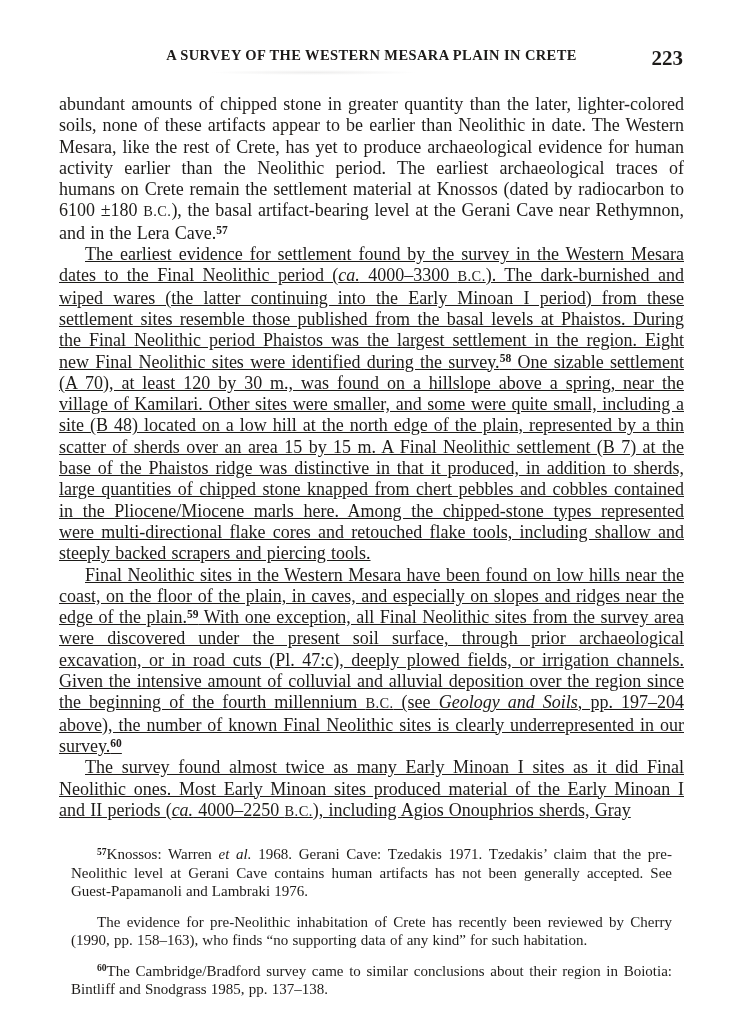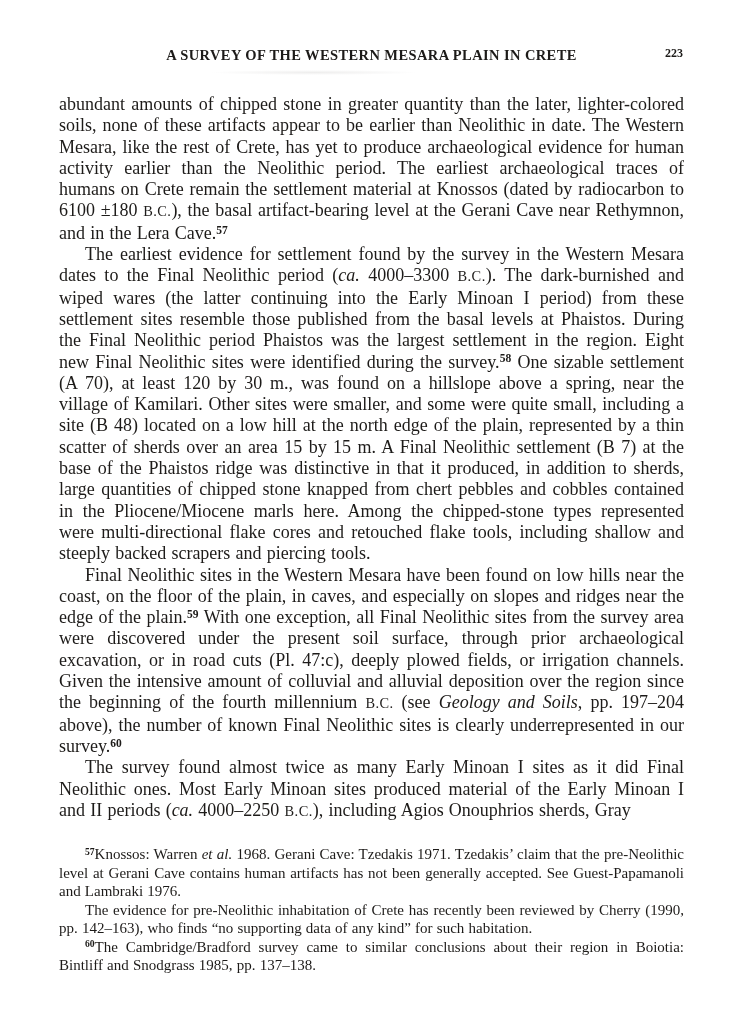--- a/index.html
+++ b/index.html
@@ -30,49 +30,49 @@
     margin: 0;
     font-size: 14.5px;
     font-weight: 600;
     letter-spacing: 0.4px;
     white-space: nowrap;
   }
   .page-num {
     position: absolute;
     right: 1px;
     top: 0;
-    font-size: 12px;
+    font-size: 21px;
     font-weight: 600;
     font-family: Liberation Serif, serif;
   }
   .scan-smudge {
     position: absolute;
     left: 150px;
     top: 24px;
     width: 210px;
     height: 5px;
     background: radial-gradient(ellipse at center, rgba(90,85,80,0.10), rgba(90,85,80,0) 70%);
   }
   .body-text {
     margin-top: 28px;
     font-size: 18px;
     line-height: 21.3px;
     text-align: justify;
     word-spacing: 0.04em;
   }
   .para { margin: 0; }
-  .para.indent { text-indent: 26px; }
+  .para.indent { text-indent: 26px; text-decoration: underline; }
   .footnotes {
     margin-top: 23px;
     font-size: 15px;
     line-height: 18.5px;
     text-align: justify;
     word-spacing: 0.03em;
   }
-  .fn { margin: 0; text-indent: 26px; }
+  .fn { margin: 12px; text-indent: 26px; }
   em { font-style: italic; }
   .sc { font-size: 0.8em; letter-spacing: 0.03em; }
   sup.fnref {
     font-size: 0.64em;
     font-weight: 600;
     line-height: 0;
     position: relative;
     top: -0.45em;
     vertical-align: baseline;
   }
@@ -88,17 +88,17 @@
       <div class="scan-smudge"></div>
     </header>
     <main class="body-text">
         <p class="para"><span>abundant amounts of chipped stone in greater quantity than the later, lighter-colored soils, none of these artifacts appear to be earlier than Neolithic in date. The Western Mesara, like the rest of Crete, has yet to produce archaeological evidence for human activity earlier than the Neolithic period. The earliest archaeological traces of humans on Crete remain the settlement material at Knossos (dated by radiocarbon to 6100 ±180 </span><span class="sc">B.C.</span><span>), the basal artifact-bearing level at the Gerani Cave near Rethymnon, and in the Lera Cave.</span><sup class="fnref">57</sup></p>
         <p class="para indent"><span>The earliest evidence for settlement found by the survey in the Western Mesara dates to the Final Neolithic period (</span><em>ca.</em><span> 4000–3300 </span><span class="sc">B.C.</span><span>). The dark-burnished and wiped wares (the latter continuing into the Early Minoan I period) from these settlement sites resemble those published from the basal levels at Phaistos. During the Final Neolithic period Phaistos was the largest settlement in the region. Eight new Final Neolithic sites were identified during the survey.</span><sup class="fnref">58</sup><span> One sizable settlement (A 70), at least 120 by 30 m., was found on a hillslope above a spring, near the village of Kamilari. Other sites were smaller, and some were quite small, including a site (B 48) located on a low hill at the north edge of the plain, represented by a thin scatter of sherds over an area 15 by 15 m. A Final Neolithic settlement (B 7) at the base of the Phaistos ridge was distinctive in that it produced, in addition to sherds, large quantities of chipped stone knapped from chert pebbles and cobbles contained in the Pliocene/Miocene marls here. Among the chipped-stone types represented were multi-directional flake cores and retouched flake tools, including shallow and steeply backed scrapers and piercing tools.</span></p>
         <p class="para indent"><span>Final Neolithic sites in the Western Mesara have been found on low hills near the coast, on the floor of the plain, in caves, and especially on slopes and ridges near the edge of the plain.</span><sup class="fnref">59</sup><span> With one exception, all Final Neolithic sites from the survey area were discovered under the present soil surface, through prior archaeological excavation, or in road cuts (Pl. 47:c), deeply plowed fields, or irrigation channels. Given the intensive amount of colluvial and alluvial deposition over the region since the beginning of the fourth millennium </span><span class="sc">B.C.</span><span> (see </span><em>Geology and Soils</em><span>, pp. 197–204 above), the number of known Final Neolithic sites is clearly underrepresented in our survey.</span><sup class="fnref">60</sup></p>
         <p class="para indent"><span>The survey found almost twice as many Early Minoan I sites as it did Final Neolithic ones. Most Early Minoan sites produced material of the Early Minoan I and II periods (</span><em>ca.</em><span> 4000–2250 </span><span class="sc">B.C.</span><span>), including Agios Onouphrios sherds, Gray</span></p>
       </main>
     <section class="footnotes">
         <p class="fn"><sup class="fnref">57</sup><span>Knossos: Warren </span><em>et al.</em><span> 1968. Gerani Cave: Tzedakis 1971. Tzedakis’ claim that the pre-Neolithic level at Gerani Cave contains human artifacts has not been generally accepted. See Guest-Papamanoli and Lambraki 1976.</span></p>
-        <p class="fn"><span>The evidence for pre-Neolithic inhabitation of Crete has recently been reviewed by Cherry (1990, pp. 142–163), who finds “no supporting data of any kind” for such habitation.</span></p>
+        <p class="fn"><span>The evidence for pre-Neolithic inhabitation of Crete has recently been reviewed by Cherry (1990, pp. 158–163), who finds “no supporting data of any kind” for such habitation.</span></p>
         <p class="fn"><sup class="fnref">60</sup><span>The Cambridge/Bradford survey came to similar conclusions about their region in Boiotia: Bintliff and Snodgrass 1985, pp. 137–138.</span></p>
       </section>
   </div>
 </div>
 
 </body></html>

